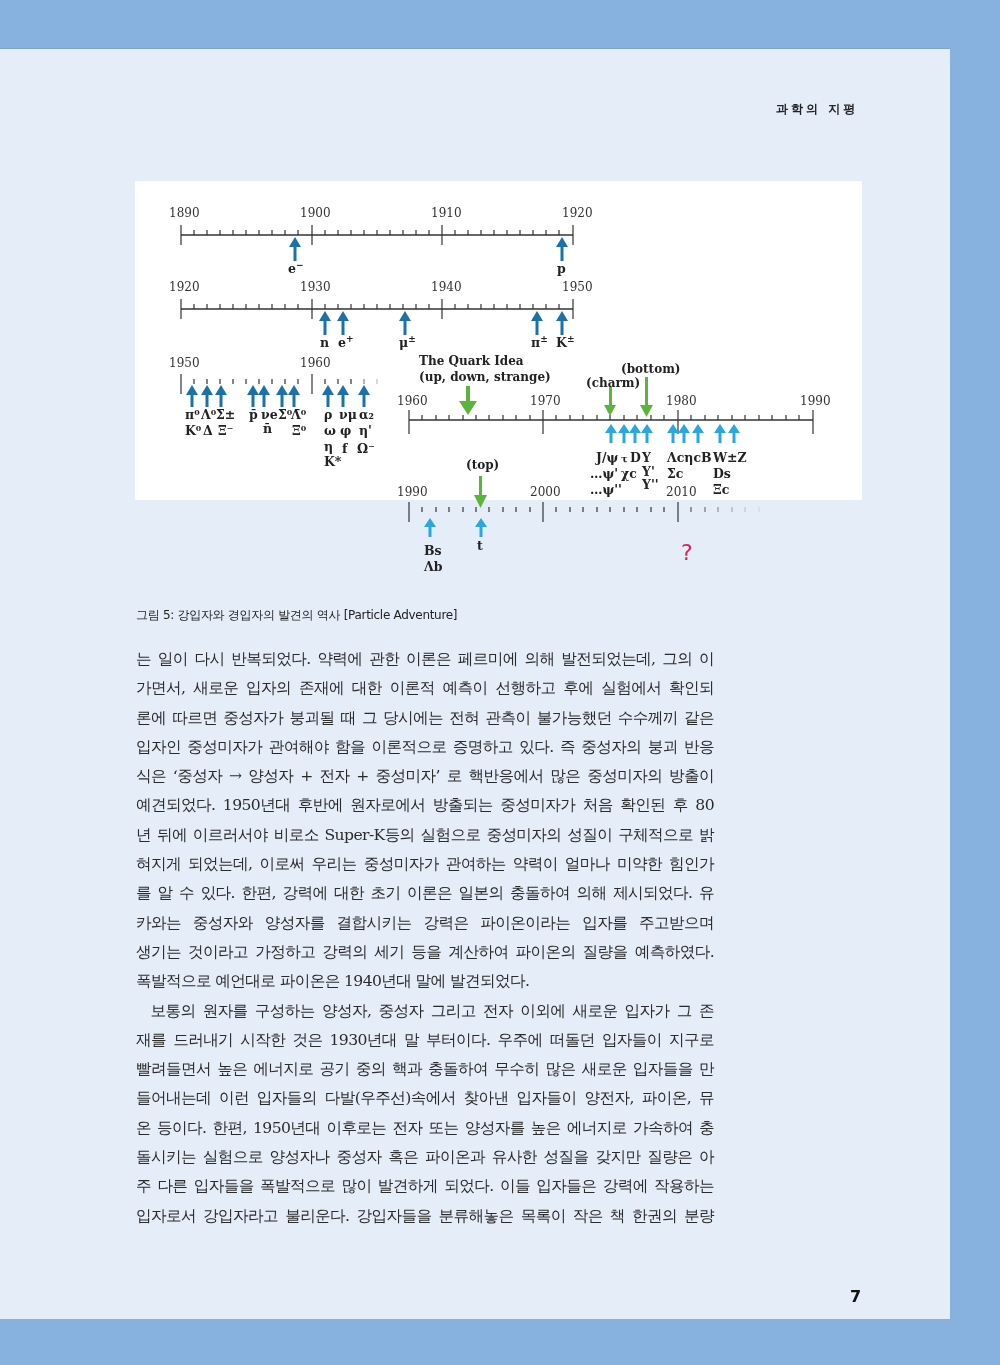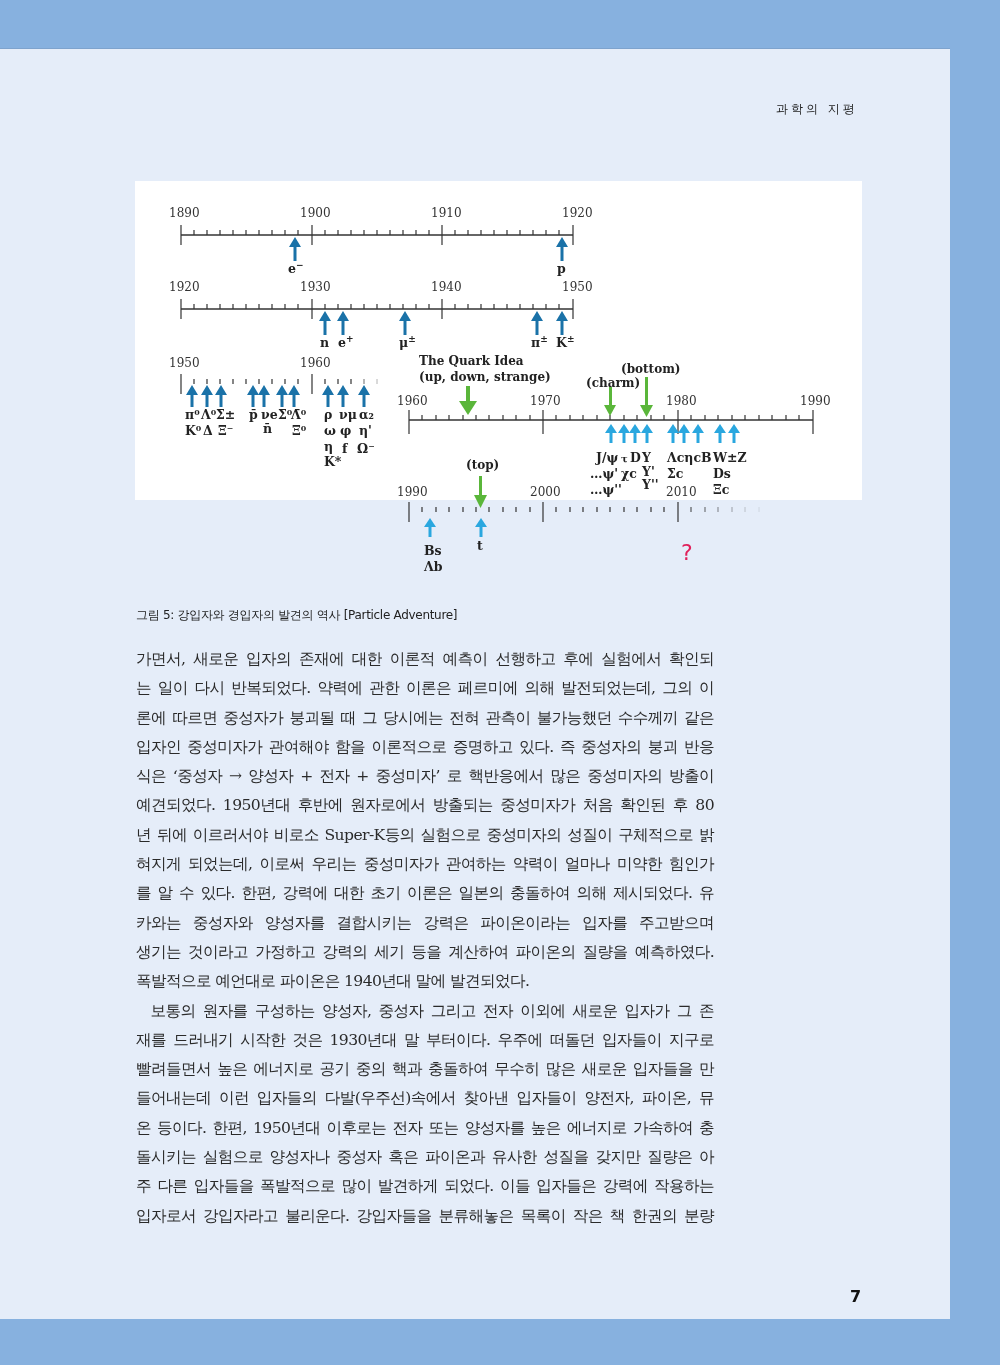--- a/index.html
+++ b/index.html
@@ -8,21 +8,21 @@
     background: #87b1df;
     font-family: "DejaVu Serif", serif;
   }
   .page {
     position: absolute; left: 0; top: 48px; width: 950px; height: 1270px;
     background: #e5edf9;
     border-top: 1px solid #7ea3cd;
   }
   .running-head {
     position: absolute; left: 776px; top: 52px;
-    font-family: "DejaVu Sans", sans-serif; font-weight: normal;
+    font-family: "DejaVu Sans", sans-serif; font-weight: bold;
     font-size: 12px; letter-spacing: 3px; color: #222;
   }
   .figure {
     position: absolute; left: 135px; top: 132px; width: 727px; height: 319px;
     background: #ffffff;
   }
   .figure svg { position: absolute; left: 0; top: 0; }
   .caption {
     position: absolute; left: 136px; top: 558px;
     font-family: "DejaVu Sans", sans-serif; font-size: 12px; color: #222;
@@ -384,22 +384,22 @@
         </g>
         <text x="546" y="379" font-family="DejaVu Sans, sans-serif" font-size="22" fill="#e0205a">?</text>
       </g>
     </svg>
   </div>
 
   <div class="caption">그림 5: 강입자와 경입자의 발견의 역사 [Particle Adventure]</div>
 
   <div class="body-text">
     <p>
+      <span class="line">는 일이 다시 반복되었다.  약력에 관한 이론은 페르미에 의해 발전되었는데, 그의 이</span>
       <span class="line">가면서, 새로운  입자의 존재에 대한 이론적 예측이 선행하고 후에 실험에서 확인되</span>
-      <span class="line">는 일이 다시 반복되었다.  약력에 관한 이론은 페르미에 의해 발전되었는데, 그의 이</span>
       <span class="line">론에 따르면 중성자가 붕괴될 때 그 당시에는 전혀 관측이 불가능했던 수수께끼 같은</span>
       <span class="line">입자인 중성미자가 관여해야 함을 이론적으로 증명하고 있다. 즉 중성자의 붕괴 반응</span>
       <span class="line">식은  ‘중성자 → 양성자 + 전자 + 중성미자’ 로 핵반응에서 많은 중성미자의 방출이</span>
       <span class="line">예견되었다. 1950년대 후반에 원자로에서 방출되는 중성미자가 처음 확인된 후 80</span>
       <span class="line">년 뒤에 이르러서야 비로소 Super-K등의 실험으로 중성미자의 성질이 구체적으로 밝</span>
       <span class="line">혀지게 되었는데, 이로써 우리는 중성미자가 관여하는 약력이 얼마나 미약한 힘인가</span>
       <span class="line">를 알 수 있다. 한편, 강력에 대한 초기 이론은 일본의 충돌하여 의해  제시되었다. 유</span>
       <span class="line">카와는 중성자와 양성자를 결합시키는 강력은 파이온이라는 입자를 주고받으며</span>
       <span class="line">생기는 것이라고 가정하고 강력의 세기 등을 계산하여 파이온의 질량을 예측하였다.</span>
       <span class="line" style="text-align-last:left">폭발적으로 예언대로 파이온은 1940년대 말에 발견되었다.</span>

